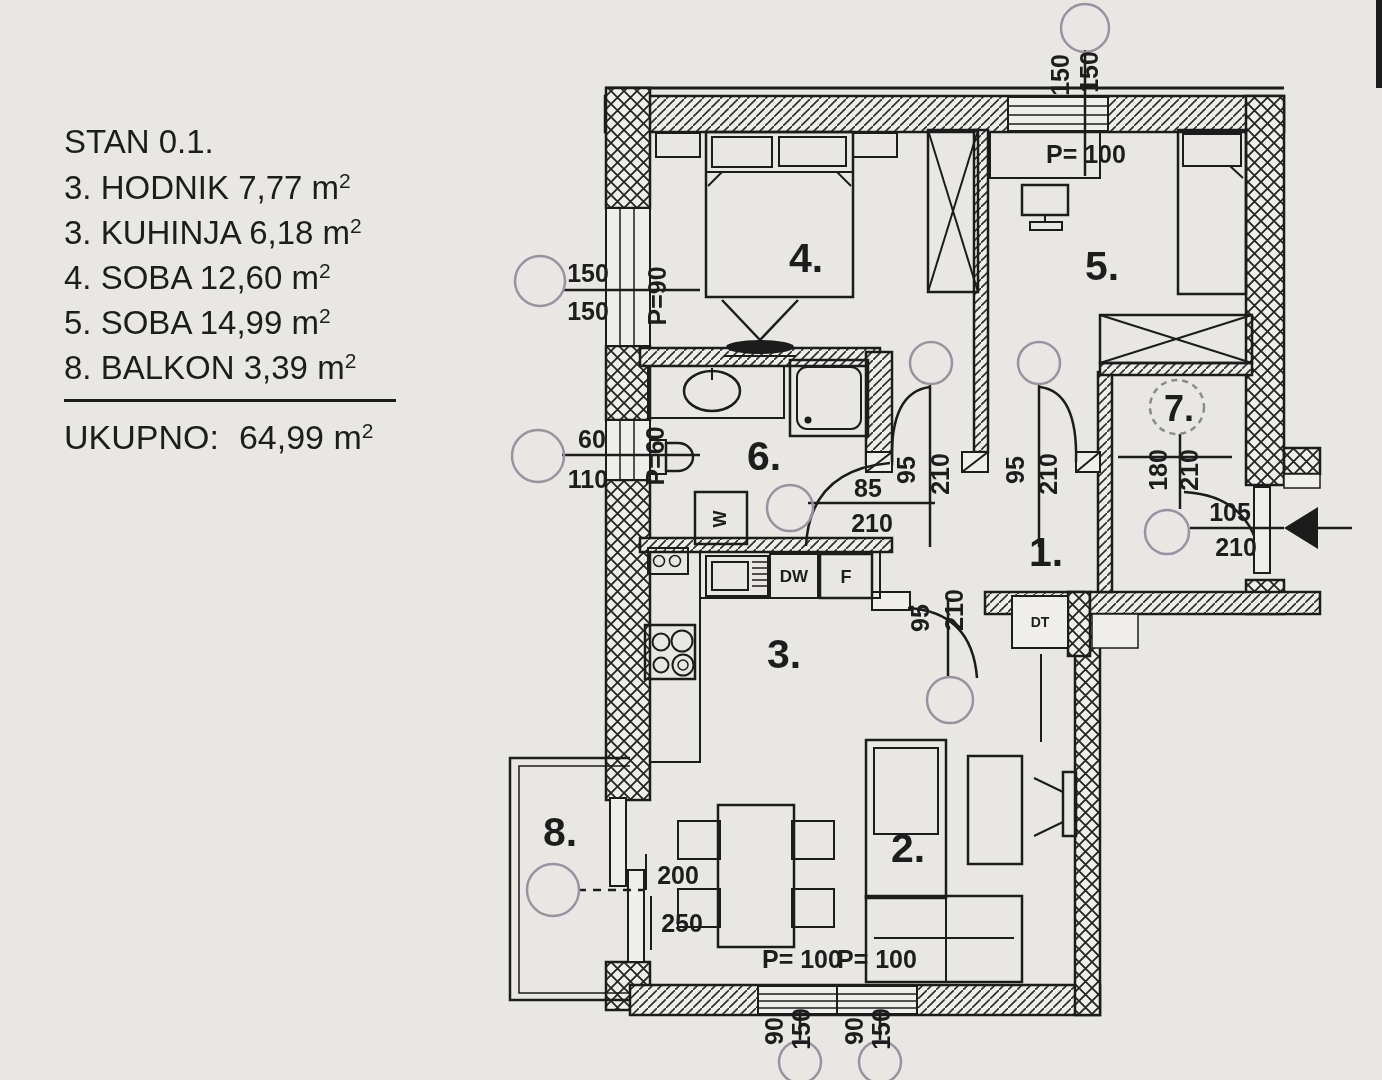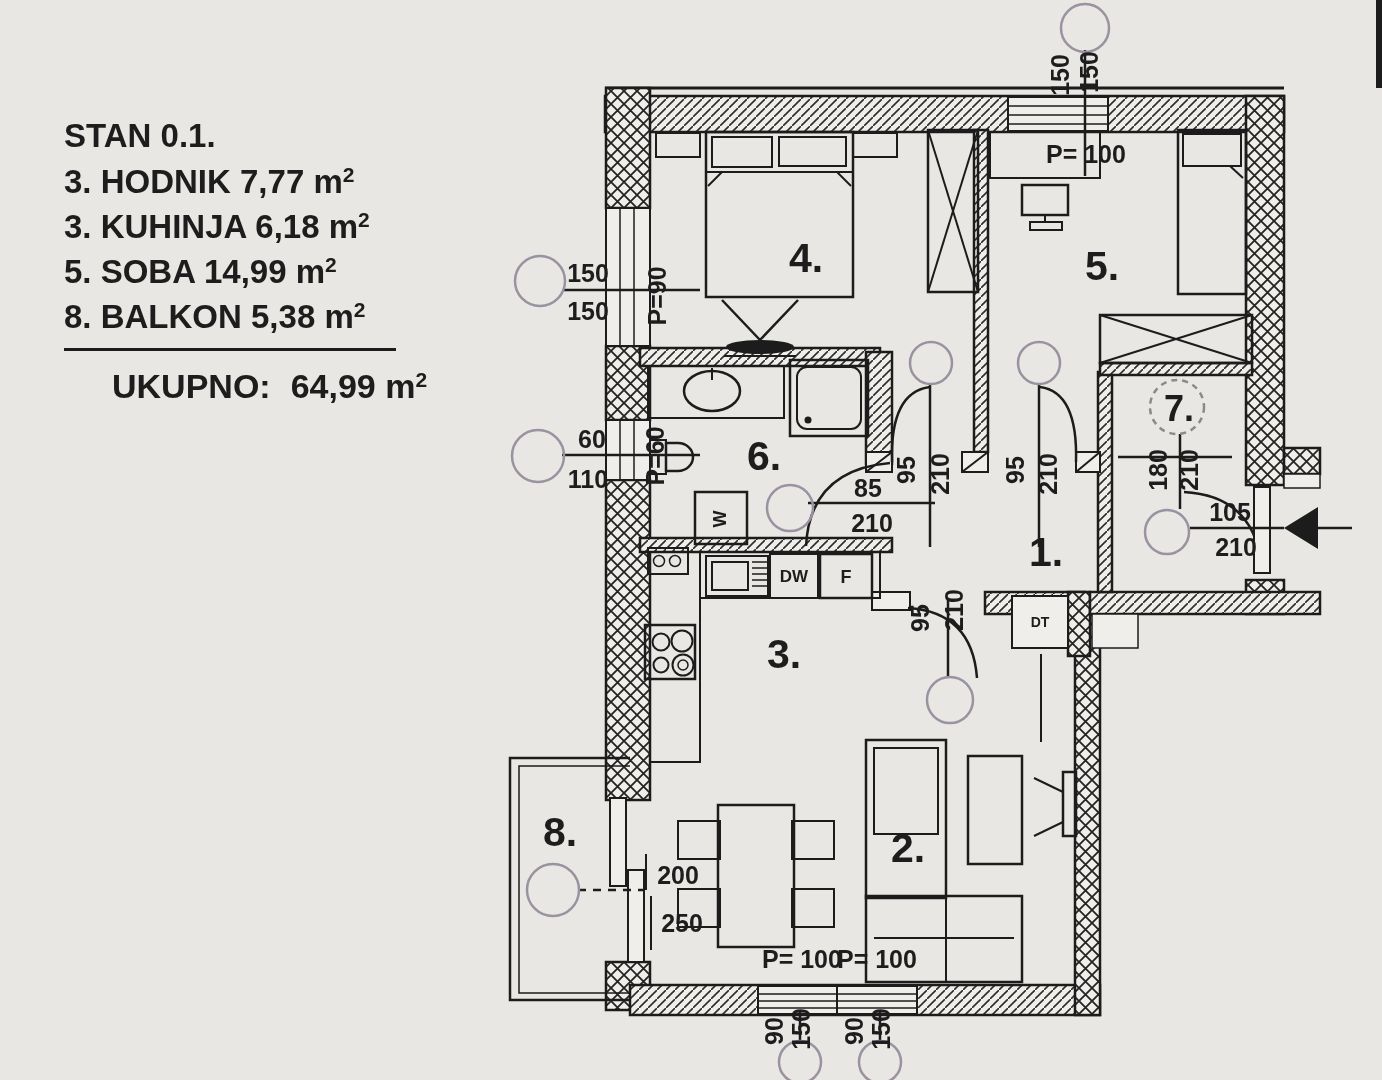--- a/index.html
+++ b/index.html
@@ -1,43 +1,44 @@
 <!DOCTYPE html>
 <html><head>
 <meta charset="utf-8">
 <style>
   html,body{margin:0;padding:0;background:#dfddda;}
   .page{position:relative;width:1382px;height:1080px;background:#e9e7e3;overflow:hidden;
         font-family:"Liberation Sans",sans-serif;color:#1d1d1d;}
-  .legend{position:absolute;left:64px;top:116px;width:360px;font-weight:bold;}
+  .legend{position:absolute;left:64px;top:122px;width:360px;font-weight:normal;}
   .legend-title{font-size:33px;line-height:40px;}
   .legend-item{font-size:33px;line-height:38px;white-space:nowrap;}
   .sup2{font-size:21px;vertical-align:11px;}
   .legend-divider{width:332px;border-top:3px solid #1c1c1c;margin:12px 0 16px 0;}
-  .legend-total{font-size:34px;white-space:nowrap;margin-left:48px;}
+  .legend-total{font-size:34px;white-space:nowrap;}
   .legend-total .tl{margin-right:20px;}
   .plan-svg{position:absolute;left:0;top:0;}
   text{font-family:"Liberation Sans",sans-serif;fill:#1d1d1d;}
   .dim{font-size:25px;font-weight:600;}
   .plabel{font-size:25px;font-weight:600;}
   .room{font-size:41px;font-weight:600;}
   .room7{font-size:36px;font-weight:600;}
   .appl{font-weight:bold;}
 </style>
 </head>
 <body>
 
 <div class="page">
 
   <div class="legend">
     <div class="legend-title">STAN 0.1.</div>
     <div class="legend-item"><span>3. HODNIK 7,77 m</span><span class="sup2">2</span></div>
     <div class="legend-item"><span>3. KUHINJA 6,18 m</span><span class="sup2">2</span></div>
+    <div class="legend-item"><span>4. SOBA 12,60 m</span><span class="sup2">2</span></div>
     <div class="legend-item"><span>5. SOBA 14,99 m</span><span class="sup2">2</span></div>
-    <div class="legend-item"><span>8. BALKON 5,38 m</span><span class="sup2">2</span></div>
+    <div class="legend-item"><span>8. BALKON 3,39 m</span><span class="sup2">2</span></div>
     <div class="legend-divider"></div>
     <div class="legend-total"><span class="tl">UKUPNO:</span><span class="tv">64,99 m</span><span class="sup2">2</span></div>
   </div>
 
   <svg class="plan-svg" width="1382" height="1080" viewBox="0 0 1382 1080">
     <defs>
       <pattern id="hatchD" width="9" height="9" patternUnits="userSpaceOnUse">
         <rect width="9" height="9" fill="#f0eeea"></rect>
         <path d="M-1,10 L10,-1" stroke="#2c2c2c" stroke-width="1.6"></path>
       </pattern>

